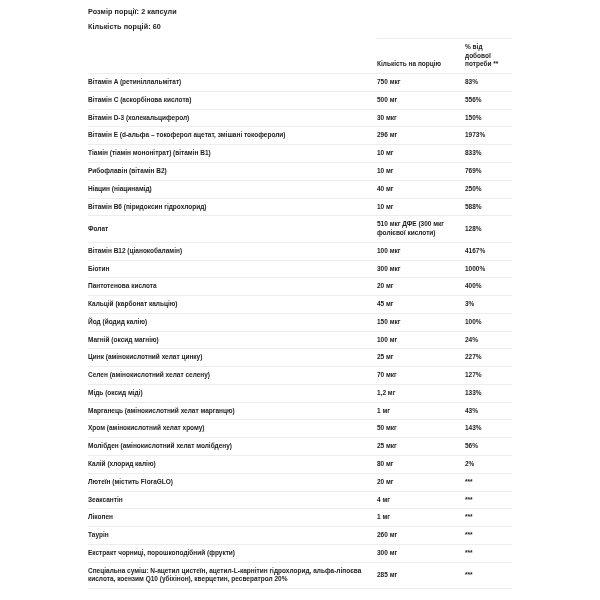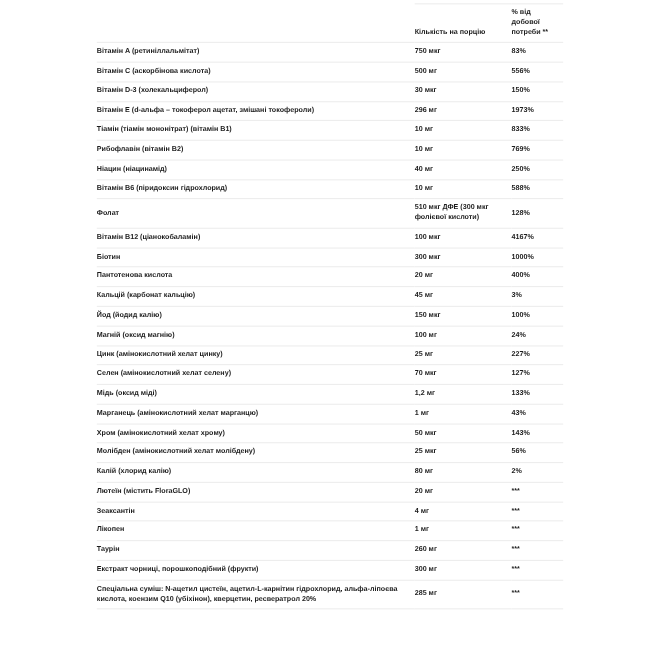--- a/index.html
+++ b/index.html
@@ -73,20 +73,30 @@
   table.facts tbody tr:last-child td { border-bottom: 1px solid #ededed; }
   td.nutrient-name { padding-left: 0; }
   td.amount { white-space: normal; }
   td.dv { white-space: nowrap; }
 </style>
 </head>
 <body>
 
 <div class="label-sheet">
 
+  <div class="serving-block">
+    <p class="serving-line">
+      <span>Розмір порції:</span>
+      <span class="val">2 капсули</span>
+    </p>
+    <p class="serving-line">
+      <span>Кількість порцій:</span>
+      <span class="val">60</span>
+    </p>
+  </div>
 
   <table class="facts">
     <colgroup>
       <col class="c-name">
       <col class="c-amount">
       <col class="c-dv">
     </colgroup>
     <thead>
       <tr>
         <th class="blank"></th>

